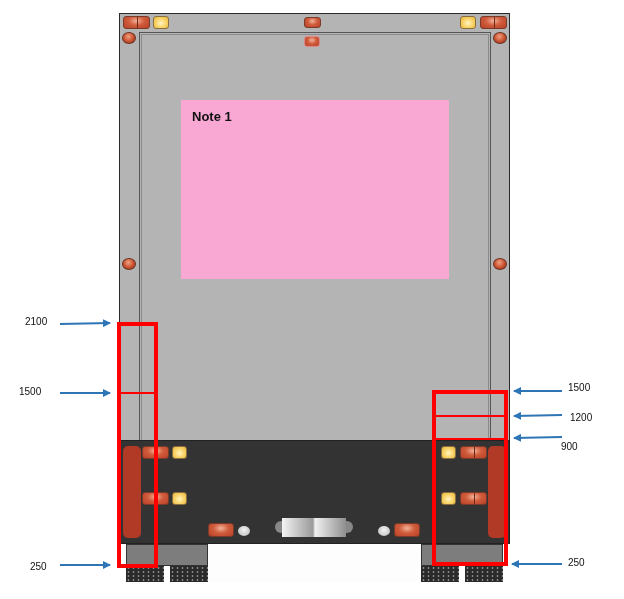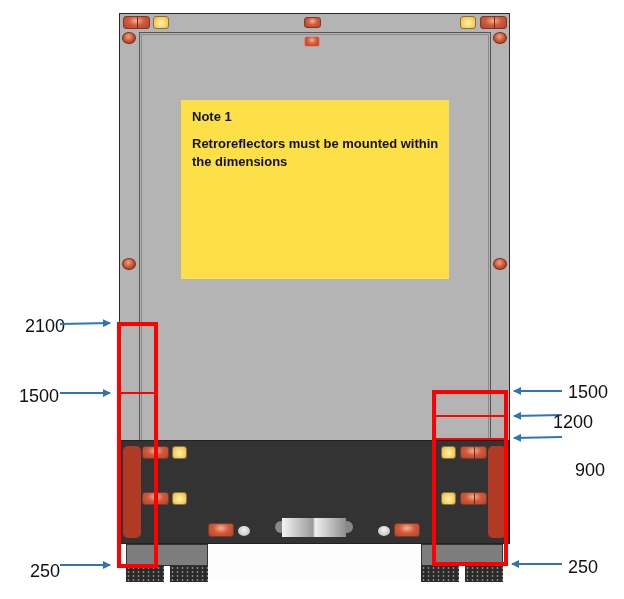--- a/index.html
+++ b/index.html
@@ -9,21 +9,21 @@
 
     
     .trailer-body { left: 119px; top: 13px; width: 391px; height: 428px;
       background: #b4b4b4; border: 1.5px solid #2a2a2a; }
     .door-panel { left: 139px; top: 32px; width: 352px; height: 409px;
       border: 1.5px solid #555; border-bottom: none; background: #b4b4b4; }
     .door-inner-line { left: 141px; top: 34px; width: 348px; height: 407px;
       border: 1px solid #8a8a8a; border-bottom: none; }
 
     
-    .note-box { left: 181px; top: 100px; width: 268px; height: 179px; background: #fde047;
+    .note-box { left: 181px; top: 100px; width: 268px; height: 179px; background: #f9a8d4;
       padding: 8px 10px 0 11px; }
     .note-box p { margin: 0 0 9px 0; font-weight: bold; font-size: 13px; line-height: 18px; color: #111; }
 
     
     .lamp-red { background: radial-gradient(ellipse at 50% 35%, #f4b29a 0%, #d05c3c 45%, #b84026 100%);
       border: 1px solid #7a3a2a; border-radius: 3px; }
     .lamp-amber { background: radial-gradient(ellipse at 50% 55%, #fff4c2 0%, #f9d56a 50%, #e8b43a 100%);
       border: 1px solid #8a7040; border-radius: 3px; }
     .lamp-round { background: radial-gradient(circle at 45% 35%, #f0a080 0%, #c8502f 55%, #9a3a22 100%);
       border: 1px solid #6a3020; border-radius: 50%; }
@@ -43,21 +43,21 @@
     .under-gap { left: 207px; top: 544px; width: 214px; height: 38px; background: #fdfdfd; }
     .tyre { background-color: #2a2a2a;
       background-image: radial-gradient(circle, #888 0.8px, transparent 1.2px);
       background-size: 5px 4px; }
 
     
     .dim-box { border: 4px solid #ff0000; }
     .dim-line { height: 2px; background: #ff0000; }
 
     
-    .dim-label { font-size: 18px; color: #111; white-space: nowrap; }
+    .dim-label { font-size: 10px; color: #111; white-space: nowrap; }
     svg.arrow { position: absolute; overflow: visible; }
   </style>
 </head>
 <body>
 
 <div class="abs trailer-body"></div>
 <div class="abs door-panel"></div>
 <div class="abs door-inner-line"></div>
 
 <div class="abs lamp-red lamp-split" style="left:123px;top:16px;width:27px;height:13px;"></div>
@@ -67,21 +67,20 @@
 <div class="abs lamp-amber" style="left:460px;top:16px;width:16px;height:13px;"></div>
 <div class="abs lamp-red lamp-split" style="left:480px;top:16px;width:27px;height:13px;"></div>
 
 <div class="abs lamp-round" style="left:122px;top:32px;width:14px;height:12px;"></div>
 <div class="abs lamp-round" style="left:493px;top:32px;width:14px;height:12px;"></div>
 <div class="abs lamp-round" style="left:122px;top:258px;width:14px;height:12px;"></div>
 <div class="abs lamp-round" style="left:493px;top:258px;width:14px;height:12px;"></div>
 
 <div class="abs note-box">
   <p>Note 1</p>
-  <p>Retroreflectors must be mounted within the dimensions</p>
 </div>
 
 <div class="abs bumper"></div>
 
 <div class="abs reflector-bar" style="left:123px;top:446px;width:18px;height:92px;"></div>
 <div class="abs reflector-bar" style="left:488px;top:446px;width:18px;height:92px;"></div>
 
 <div class="abs lamp-red lamp-split" style="left:142px;top:446px;width:27px;height:13px;"></div>
 <div class="abs lamp-amber" style="left:172px;top:446px;width:15px;height:13px;"></div>
 <div class="abs lamp-red lamp-split" style="left:142px;top:492px;width:27px;height:13px;"></div>
@@ -138,23 +137,23 @@
   </svg>
 
 <svg class="arrow" style="left:512px;top:386px;" width="52" height="10">
     <line x1="50" y1="5" x2="2" y2="5" stroke="#2e75b6" stroke-width="2" marker-end="url(#ah)"></line>
   </svg>
 <div class="abs dim-label" style="left:568px;top:382px;">1500</div>
 
 <svg class="arrow" style="left:512px;top:410px;" width="52" height="10">
     <line x1="50" y1="5" x2="2" y2="6" stroke="#2e75b6" stroke-width="2" marker-end="url(#ah)"></line>
   </svg>
-<div class="abs dim-label" style="left:553px;top:412px;">1200</div>
+<div class="abs dim-label" style="left:570px;top:412px;">1200</div>
 
 <svg class="arrow" style="left:512px;top:433px;" width="52" height="10">
     <line x1="50" y1="4" x2="2" y2="5" stroke="#2e75b6" stroke-width="2" marker-end="url(#ah)"></line>
   </svg>
-<div class="abs dim-label" style="left:575px;top:441px;margin-top:19px;">900</div>
+<div class="abs dim-label" style="left:561px;top:441px;">900</div>
 
 <svg class="arrow" style="left:510px;top:559px;" width="54" height="10">
     <line x1="52" y1="5" x2="2" y2="5" stroke="#2e75b6" stroke-width="2" marker-end="url(#ah)"></line>
   </svg>
 <div class="abs dim-label" style="left:568px;top:557px;">250</div>
 
 </body></html>

